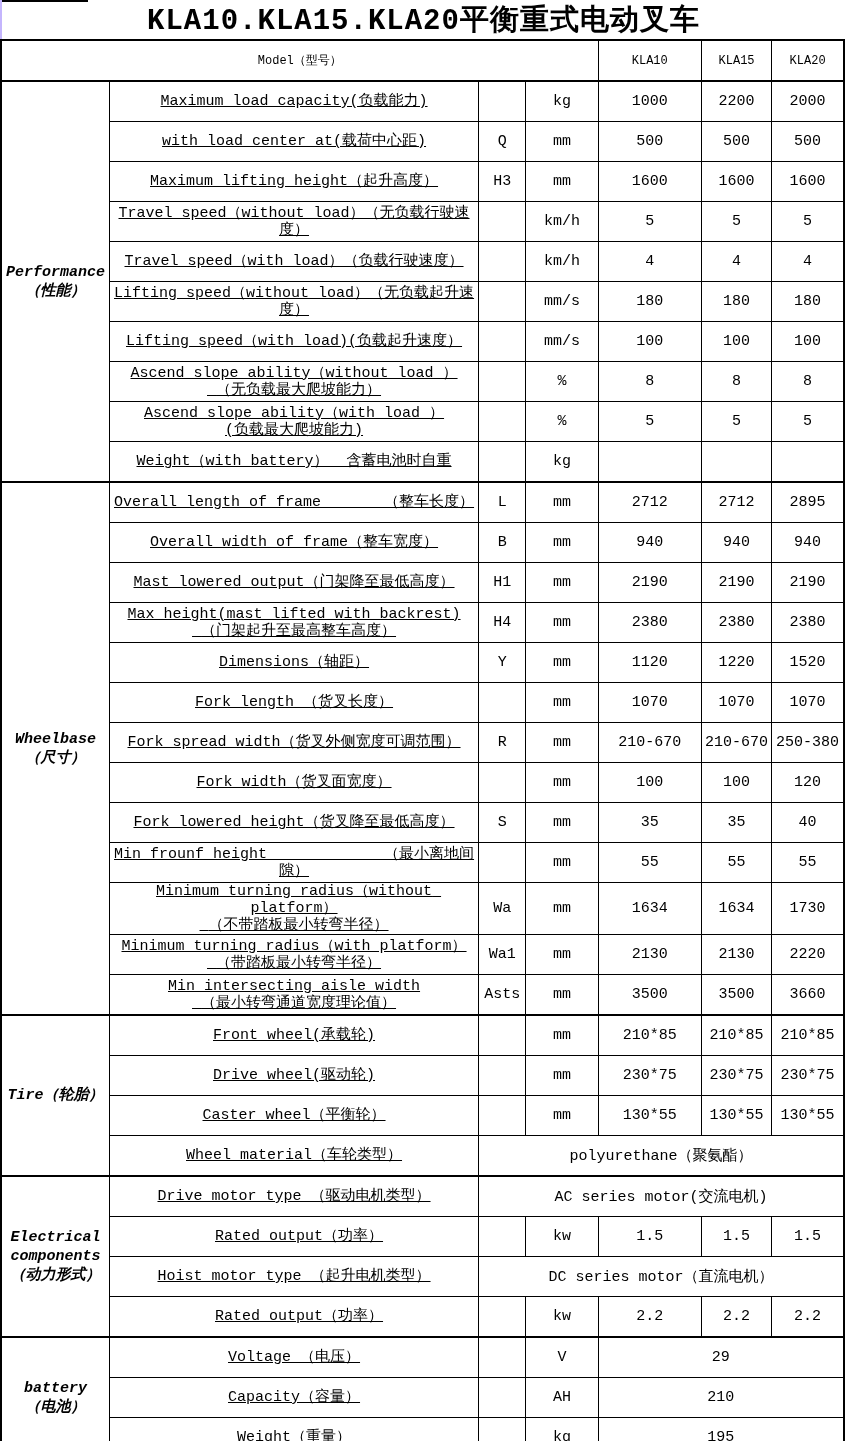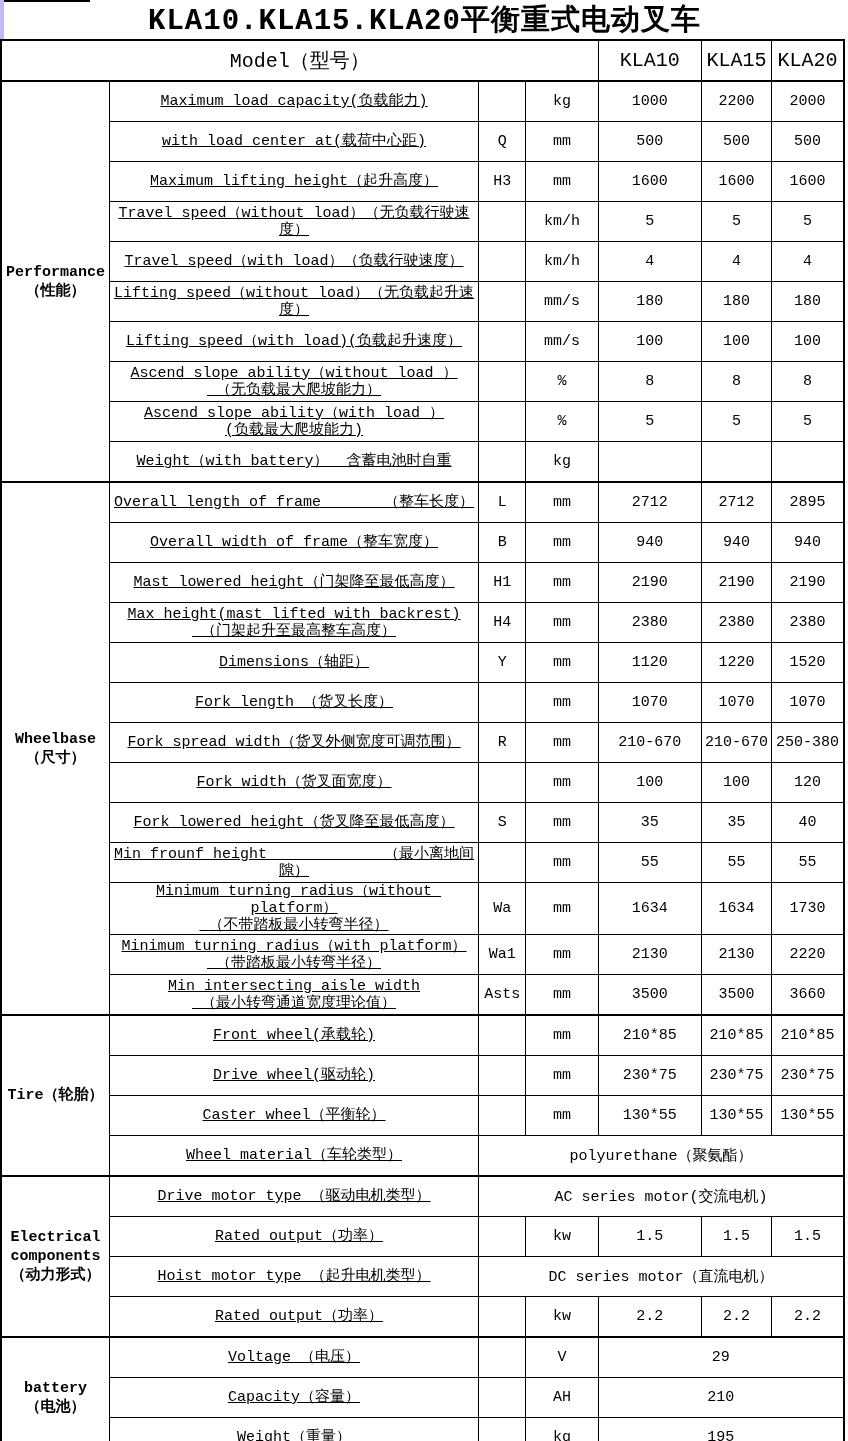--- a/index.html
+++ b/index.html
@@ -1,29 +1,29 @@
 <!DOCTYPE html>
 <html><head>
 <meta charset="utf-8">
 <style>
   html,body{margin:0;padding:0;background:#fff;color:#000;
     font-family:"Liberation Mono","DejaVu Sans Mono",monospace;}
   .sheet{width:845px;position:relative;}
-  .title{height:39px;border-left:4px solid #c4b5fd;position:relative;
+  .title{height:39px;border-left:2px solid #c4b5fd;position:relative;
     display:flex;align-items:center;justify-content:center;
     font-weight:bold;font-size:29px;letter-spacing:1px;white-space:nowrap;}
   .title::before{content:"";position:absolute;top:0;left:0;width:86px;height:2px;background:#000;}
   table.spec{border-collapse:collapse;border:2px solid #000;table-layout:fixed;width:845px;}
   table.spec td{border:1px solid #000;height:39px;padding:0;text-align:center;
     vertical-align:middle;font-size:15px;overflow:hidden;}
   tr.sec-start > td{border-top:2px solid #000;}
-  tr.hdr td{font-size:20px;}
+  tr.hdr td{font-size:12px;}
   td.lbl{text-align:left;padding:0 2px 0 4px;font-size:14px;line-height:17px;white-space:pre-wrap;text-decoration:underline;}
   td.lbl.ctr{text-align:center;padding-left:10px;}
-  td.sec-label{font-weight:bold;font-size:15px;line-height:19px;white-space:pre-wrap;text-align:center;padding:0 1px;}
+  td.sec-label{font-weight:bold;font-size:15px;line-height:19px;white-space:pre-wrap;text-align:center;padding:0 1px;font-style:italic;}
   td.merged{font-size:15px;}
 </style>
 </head>
 <body>
 
 <div class="sheet">
   <div class="title">KLA10.KLA15.KLA20平衡重式电动叉车</div>
   <table class="spec">
     <colgroup>
       <col style="width:108px">
@@ -137,21 +137,21 @@
         </tr>
         <tr>
           <td class="lbl">Overall width of frame（整车宽度）</td>
           <td>B</td>
           <td>mm</td>
           <td>940</td>
           <td>940</td>
           <td>940</td>
         </tr>
         <tr>
-          <td class="lbl">Mast lowered height（门架降至最低高度）</td>
+          <td class="lbl">Mast lowered output（门架降至最低高度）</td>
           <td>H1</td>
           <td>mm</td>
           <td>2190</td>
           <td>2190</td>
           <td>2190</td>
         </tr>
         <tr>
           <td class="lbl">Max height(mast lifted with backrest)
  （门架起升至最高整车高度）</td>
           <td>H4</td>

